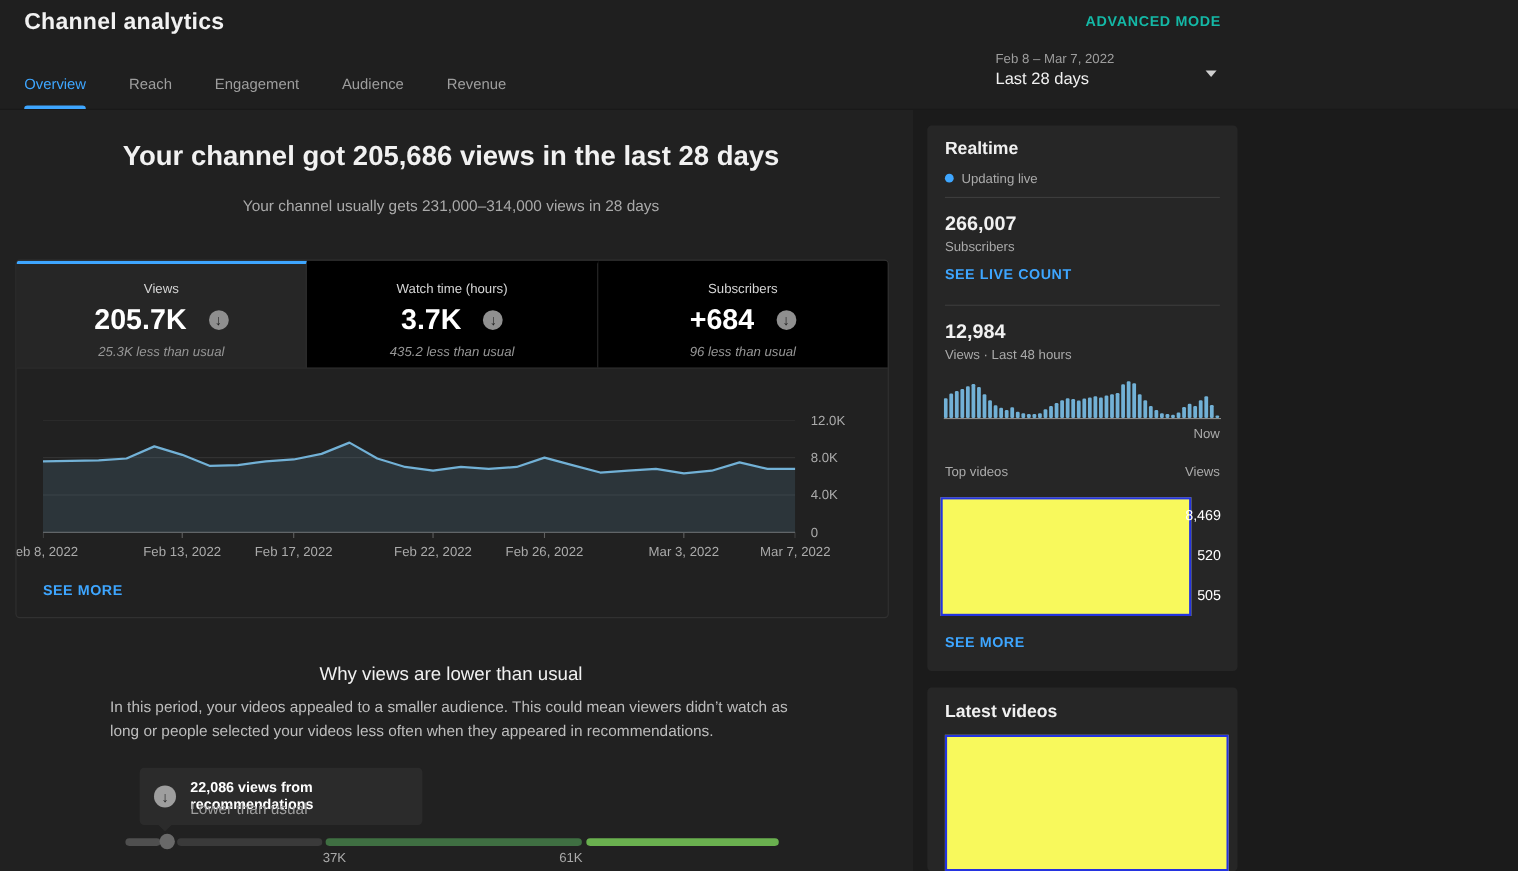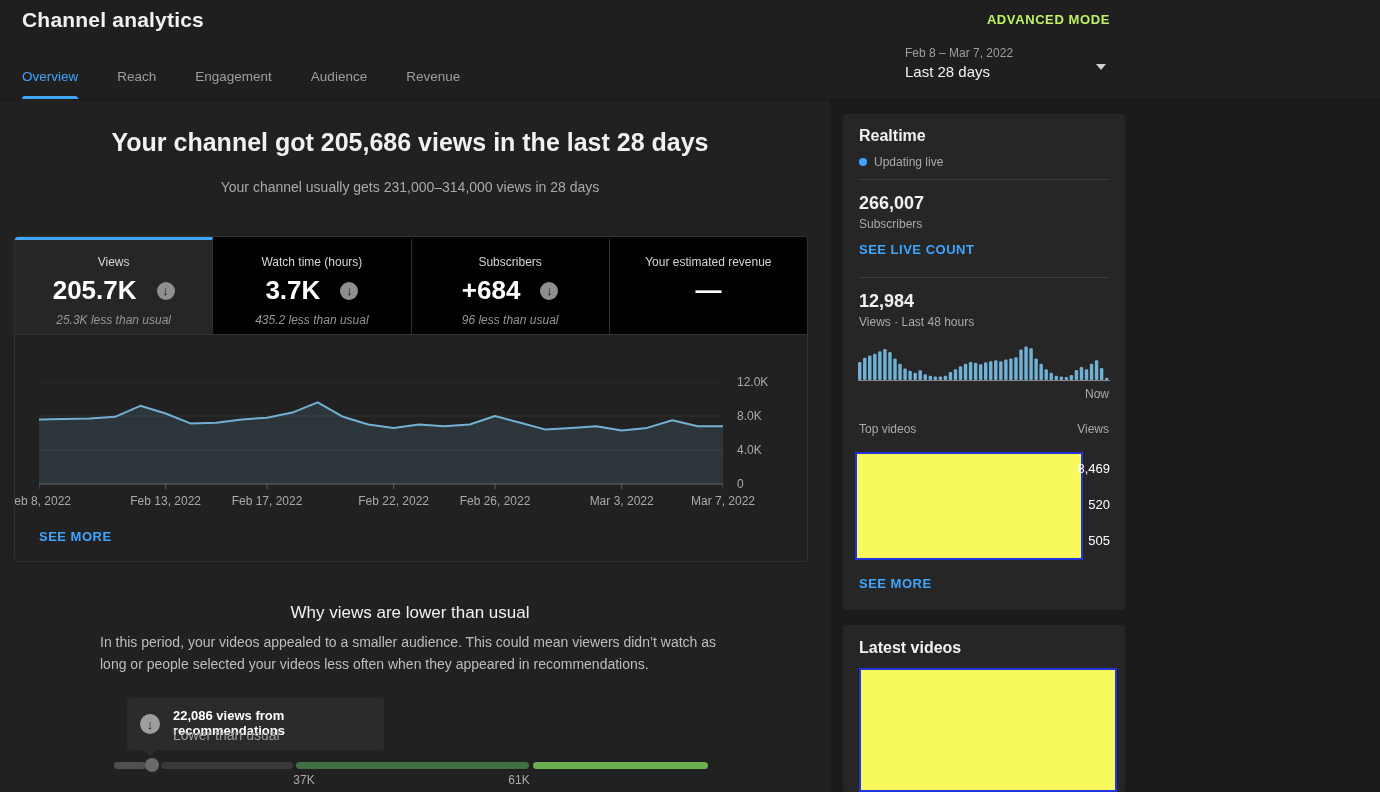--- a/index.html
+++ b/index.html
@@ -3,21 +3,21 @@
 <meta charset="utf-8">
 <style>
   * { margin:0; padding:0; box-sizing:border-box; }
   html,body { width:1380px; height:792px; background:#181818; }
   body { font-family:"Liberation Sans","DejaVu Sans",sans-serif; color:#f1f1f1; }
   #stage { position:relative; width:1380px; height:792px; overflow:hidden; background:#212121; }
 
   
   #header { position:absolute; left:0; top:0; width:1380px; height:100px; background:#1f1f1f; border-bottom:1px solid #191919; }
   #page-title { position:absolute; left:22px; top:8px; font-size:21px; font-weight:bold; letter-spacing:.2px; }
-  #advanced-mode { position:absolute; right:270px; top:12px; font-size:13px; font-weight:bold; letter-spacing:.6px; color:#bef264; cursor:pointer; }
+  #advanced-mode { position:absolute; right:270px; top:12px; font-size:13px; font-weight:bold; letter-spacing:.6px; color:#14b8a6; cursor:pointer; }
   #date-picker { position:absolute; left:905px; top:46px; width:205px; cursor:pointer; }
   #date-range { font-size:12px; color:#9e9e9e; }
   #date-preset { font-size:15px; color:#f1f1f1; margin-top:3px; }
   #date-caret { position:absolute; right:4px; top:18px; width:0; height:0; border-left:5px solid transparent; border-right:5px solid transparent; border-top:6px solid #cfcfcf; }
   #tabs { position:absolute; left:22px; bottom:0; display:flex; gap:39px; }
   .tab { position:relative; font-size:13.5px; color:#9e9e9e; padding-bottom:15px; cursor:pointer; }
   .tab.active { color:#3ea6ff; }
   .tab.active::after { content:""; position:absolute; left:0; right:0; bottom:0; height:3px; border-radius:3px 3px 0 0; background:#3ea6ff; }
 
   
@@ -129,26 +129,20 @@
             </div>
           <div class="m-note">435.2 less than usual</div>
         </div>
         <div class="metric">
           <div class="m-label">Subscribers</div>
           <div class="m-value">
               <span>+684</span>
               <span class="circ-down">↓</span>
             </div>
           <div class="m-note">96 less than usual</div>
-        </div>
-        <div class="metric">
-          <div class="m-label">Your estimated revenue</div>
-          <div class="m-value">
-              <span class="m-dash">—</span>
-            </div>
         </div>
       </div>
       <div id="chart-zone">
         <svg id="main-line-chart" width="684" height="110" viewBox="0 0 684 110">
             <line x1="0" y1="102" x2="684" y2="102" stroke="#606060" stroke-width="1"></line>
             <line x1="0" y1="68" x2="684" y2="68" stroke="#323232" stroke-width="1"></line>
             <line x1="0" y1="34" x2="684" y2="34" stroke="#323232" stroke-width="1"></line>
             <line x1="0" y1="0" x2="684" y2="0" stroke="#323232" stroke-width="1"></line>
             <line x1="0" y1="102" x2="0" y2="107" stroke="#606060" stroke-width="1"></line>
             <line x1="126.66666666666666" y1="102" x2="126.66666666666666" y2="107" stroke="#606060" stroke-width="1"></line>

